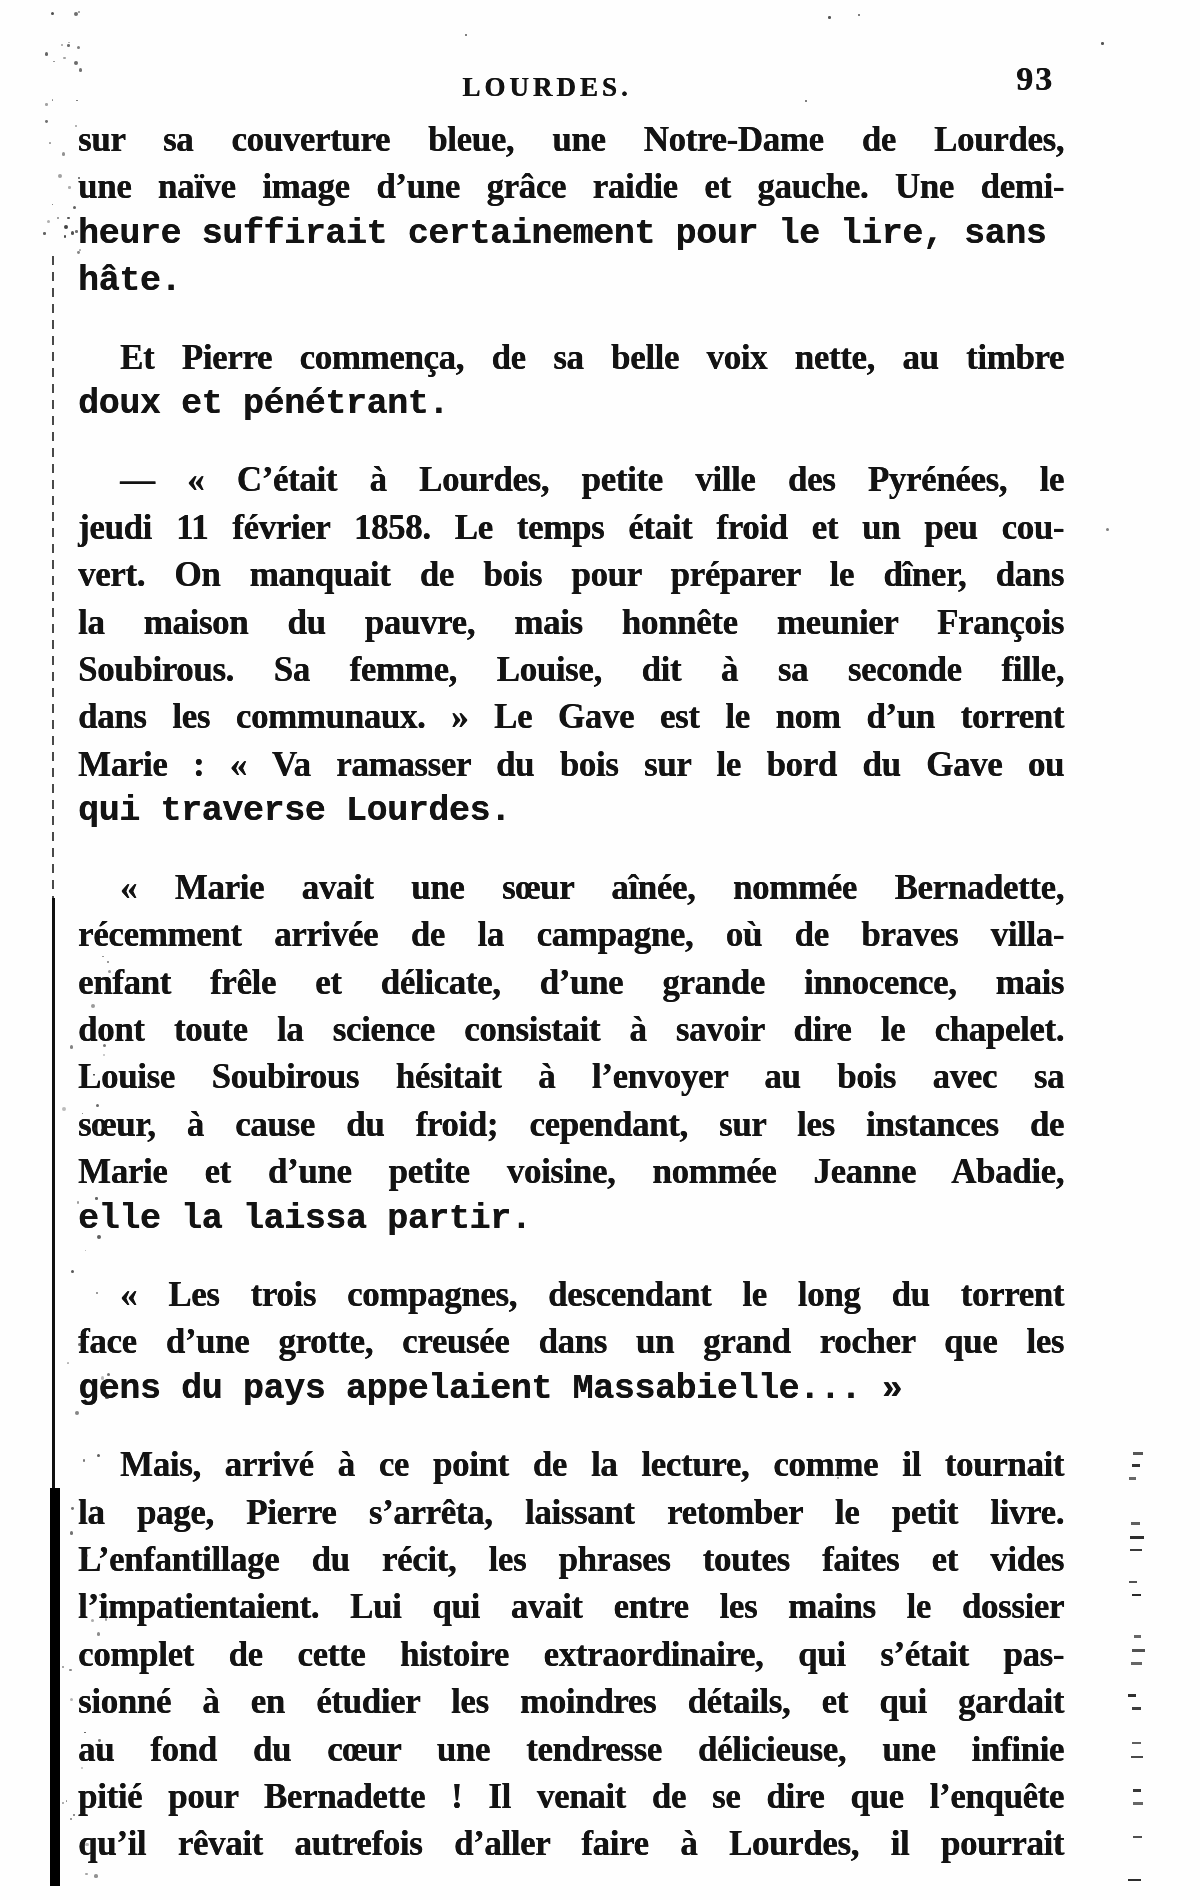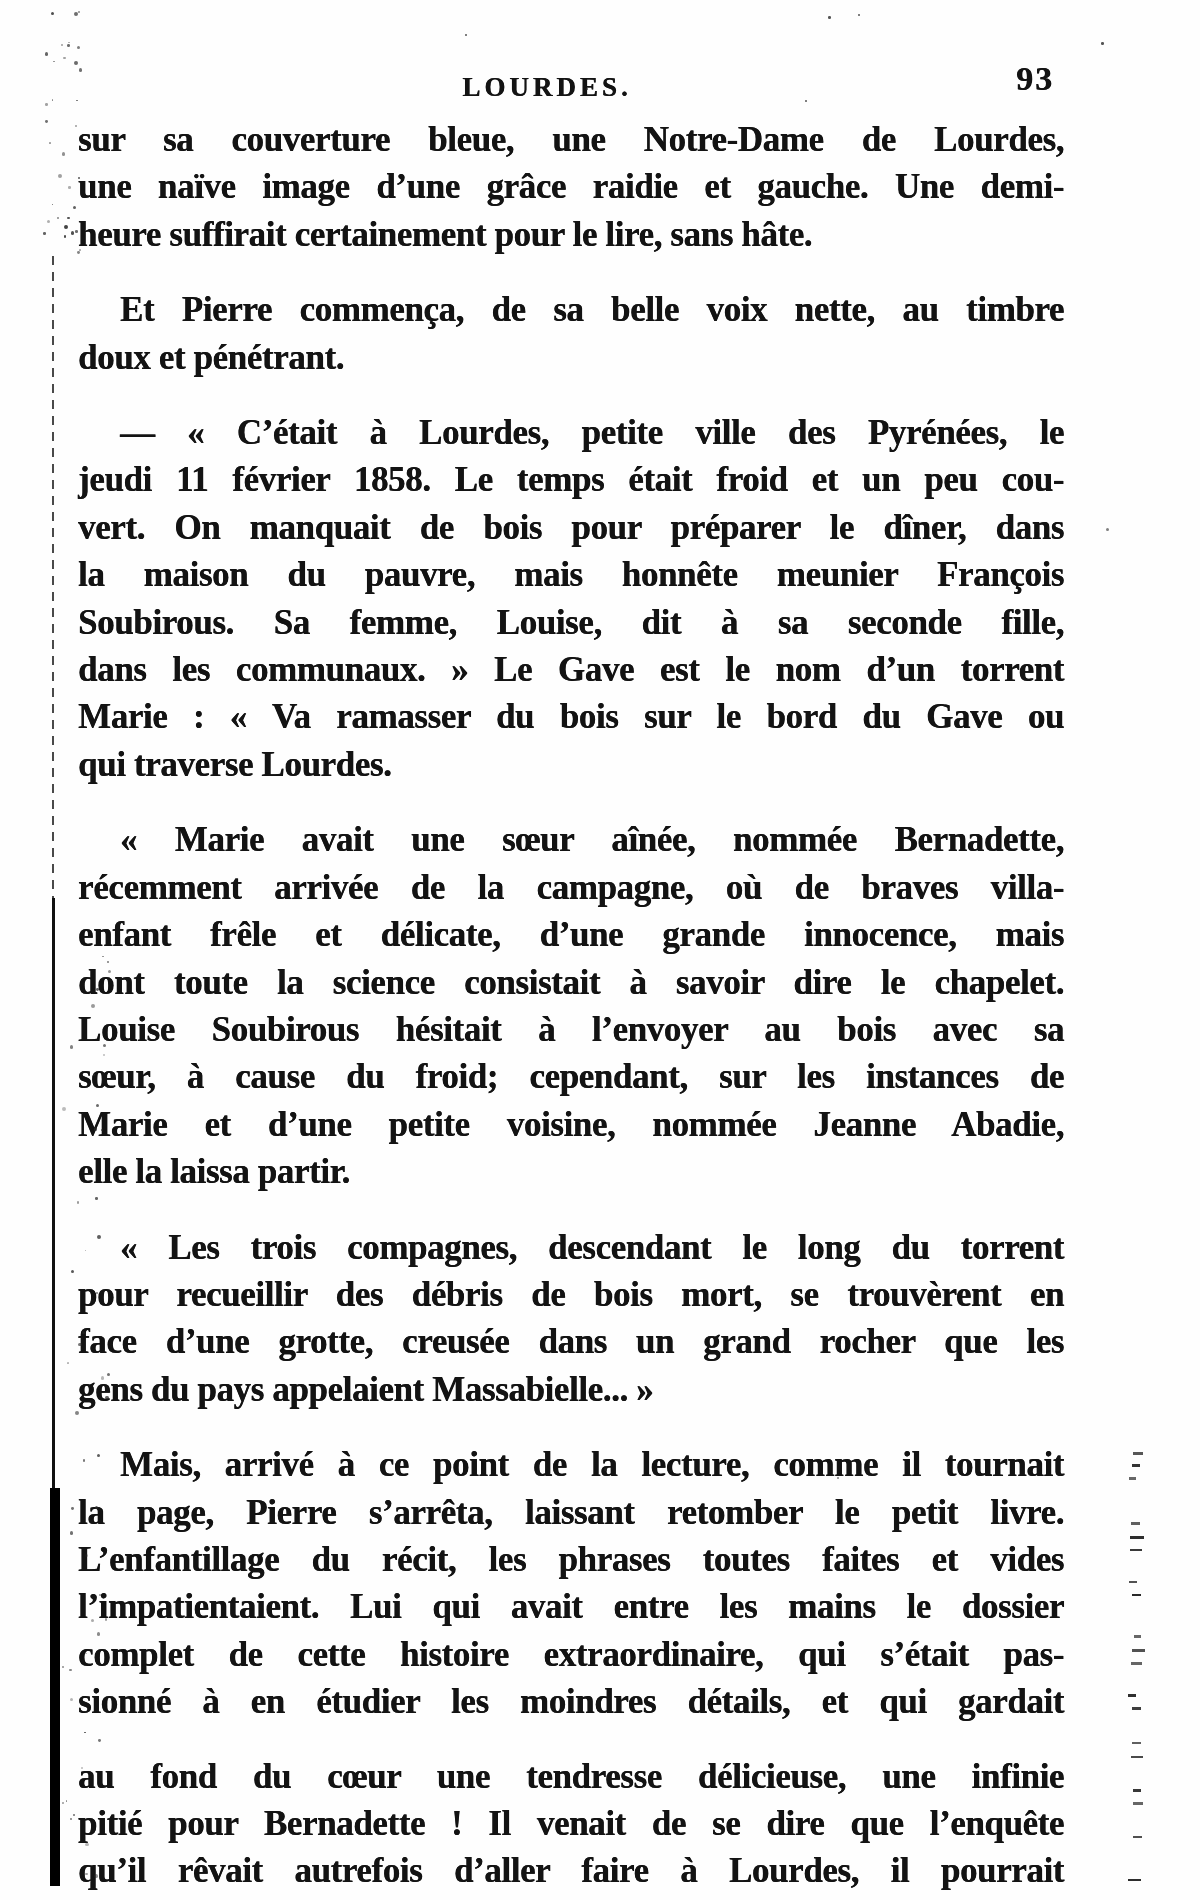--- a/index.html
+++ b/index.html
@@ -28,21 +28,21 @@
     position:absolute; top:116px; left:78px; width:986px;
   }
   .line {
     font-size:35px; font-weight:700;
     line-height:47.4px;
     letter-spacing:-0.4px;
     text-align:justify; text-align-last:justify;
     text-shadow:0.35px 0 #131313;
     white-space:normal;
   }
-  .line.nofill { text-align:left; text-align-last:left; }
+  .line.nofill { text-align:left; text-align-last:left;font-family:Liberation Mono, monospace; }
   .line.indent { padding-left:42px;margin-top:28px; }
   .dash-rule {
     position:absolute; left:52px; top:256px; width:2px; height:646px;
     background:repeating-linear-gradient(to bottom,#1c1c1c 0 9px, transparent 9px 16px);
     opacity:.8;
   }
   .solid-rule { position:absolute; left:52px; top:898px; width:3px; height:592px; background:#101010; }
   .thick-bar  { position:absolute; left:50px; top:1488px; width:10px; height:398px; background:#000; }
   .dot { position:absolute; border-radius:50%; background:#2a2a2a; }
   .edge-mark { position:absolute; background:#1d1d1d; }
@@ -79,32 +79,31 @@
         <div class="line" style="letter-spacing: -0.4px;">récemment arrivée de la campagne, où de braves villa-</div>
         <div class="line" style="letter-spacing: -0.4px;">enfant frêle et délicate, d’une grande innocence, mais</div>
         <div class="line" style="letter-spacing: -0.4px;">dont toute la science consistait à savoir dire le chapelet.</div>
         <div class="line" style="letter-spacing: -0.4px;">Louise Soubirous hésitait à l’envoyer au bois avec sa</div>
         <div class="line" style="letter-spacing: -0.4px;">sœur, à cause du froid; cependant, sur les instances de</div>
         <div class="line" style="letter-spacing: -0.4px;">Marie et d’une petite voisine, nommée Jeanne Abadie,</div>
         <div class="line nofill" style="letter-spacing: -0.4px;">elle la laissa partir.</div>
       </div>
       <div>
         <div class="line indent" style="letter-spacing: -0.4px;">« Les trois compagnes, descendant le long du torrent</div>
-        <div class="line" style="letter-spacing: -0.4px;">pour recueillir des débris de bois mort, se trouvèrent en</div>
         <div class="line" style="letter-spacing: -0.4px;">face d’une grotte, creusée dans un grand rocher que les</div>
         <div class="line nofill" style="letter-spacing: -0.4px;">gens du pays appelaient Massabielle... »</div>
       </div>
       <div>
         <div class="line indent" style="letter-spacing: -0.4px;">Mais, arrivé à ce point de la lecture, comme il tournait</div>
         <div class="line" style="letter-spacing: -0.4px;">la page, Pierre s’arrêta, laissant retomber le petit livre.</div>
         <div class="line" style="letter-spacing: -0.4px;">L’enfantillage du récit, les phrases toutes faites et vides</div>
         <div class="line" style="letter-spacing: -0.4px;">l’impatientaient. Lui qui avait entre les mains le dossier</div>
         <div class="line" style="letter-spacing: -0.4px;">complet de cette histoire extraordinaire, qui s’était pas-</div>
         <div class="line" style="letter-spacing: -0.4px;">sionné à en étudier les moindres détails, et qui gardait</div>
-        <div class="line" style="letter-spacing: -0.4px; margin-top: 27px;">au fond du cœur une tendresse délicieuse, une infinie</div>
+        <div class="line" style="letter-spacing: -0.4px;">au fond du cœur une tendresse délicieuse, une infinie</div>
         <div class="line" style="letter-spacing: -0.4px;">pitié pour Bernadette ! Il venait de se dire que l’enquête</div>
         <div class="line" style="letter-spacing: -0.4px;">qu’il rêvait autrefois d’aller faire à Lourdes, il pourrait</div>
       </div>
     </div>
 
   <div class="dash-rule"></div>
   <div class="solid-rule"></div>
   <div class="thick-bar"></div>
   <div id="noise-layer">
       <div class="dot" style="left: 78.7164px; top: 68.3062px; width: 3.41566px; height: 3.41566px; opacity: 0.663135;"></div>

